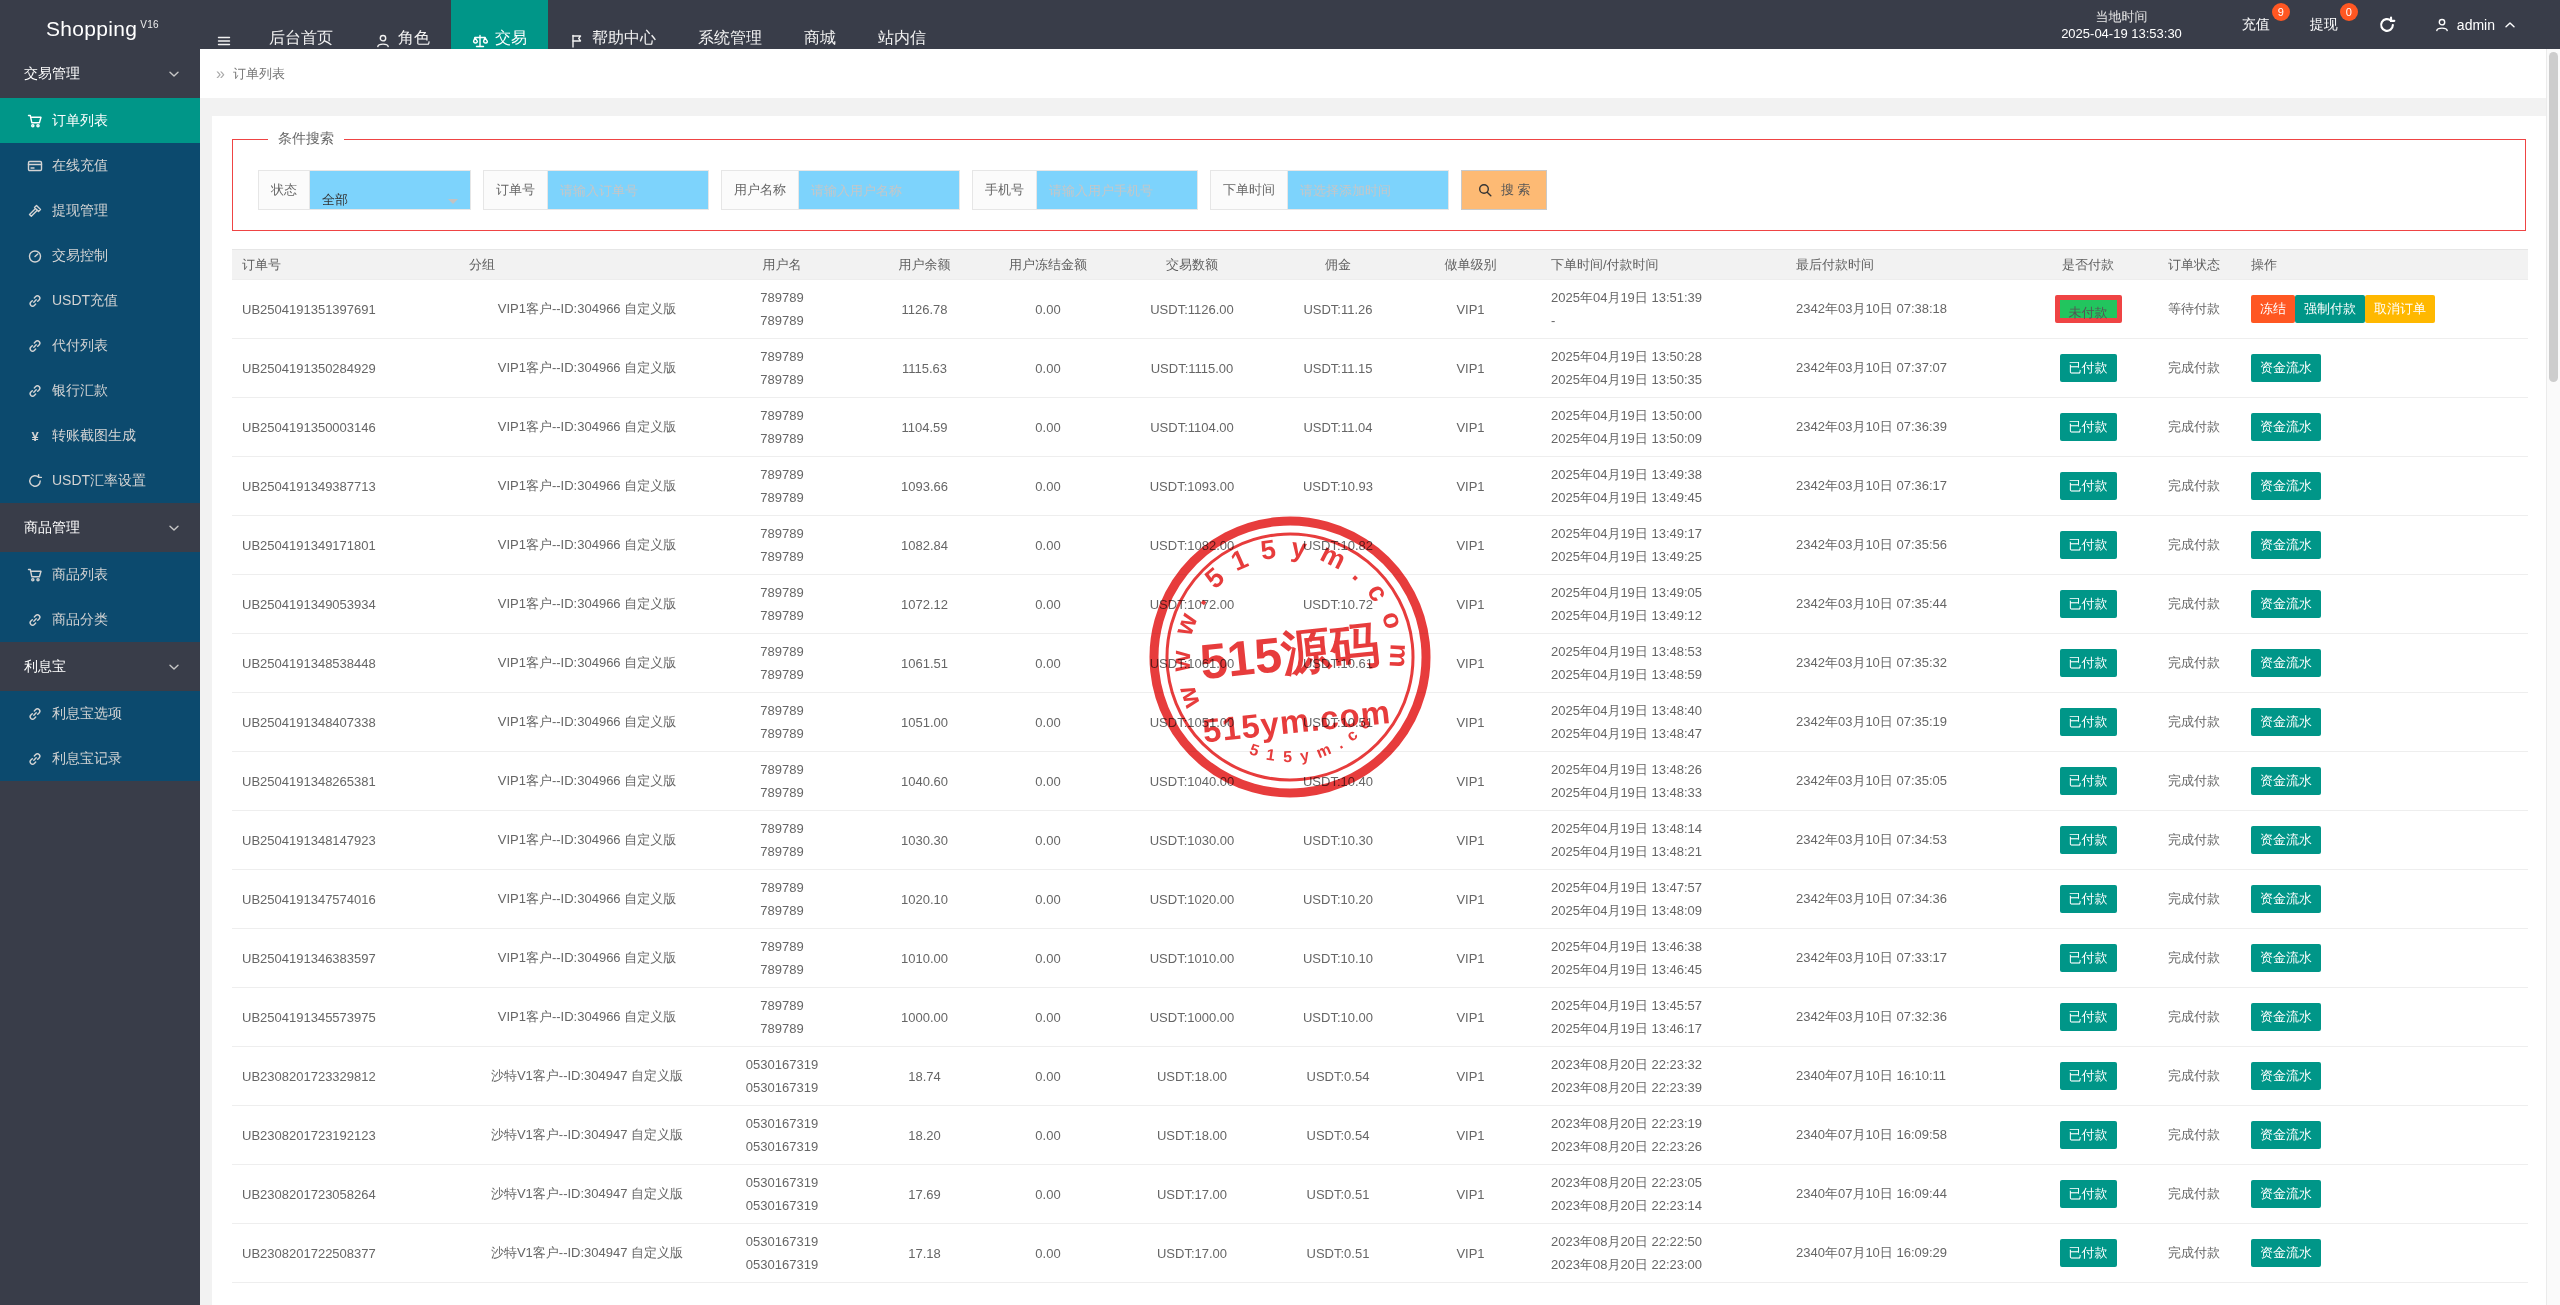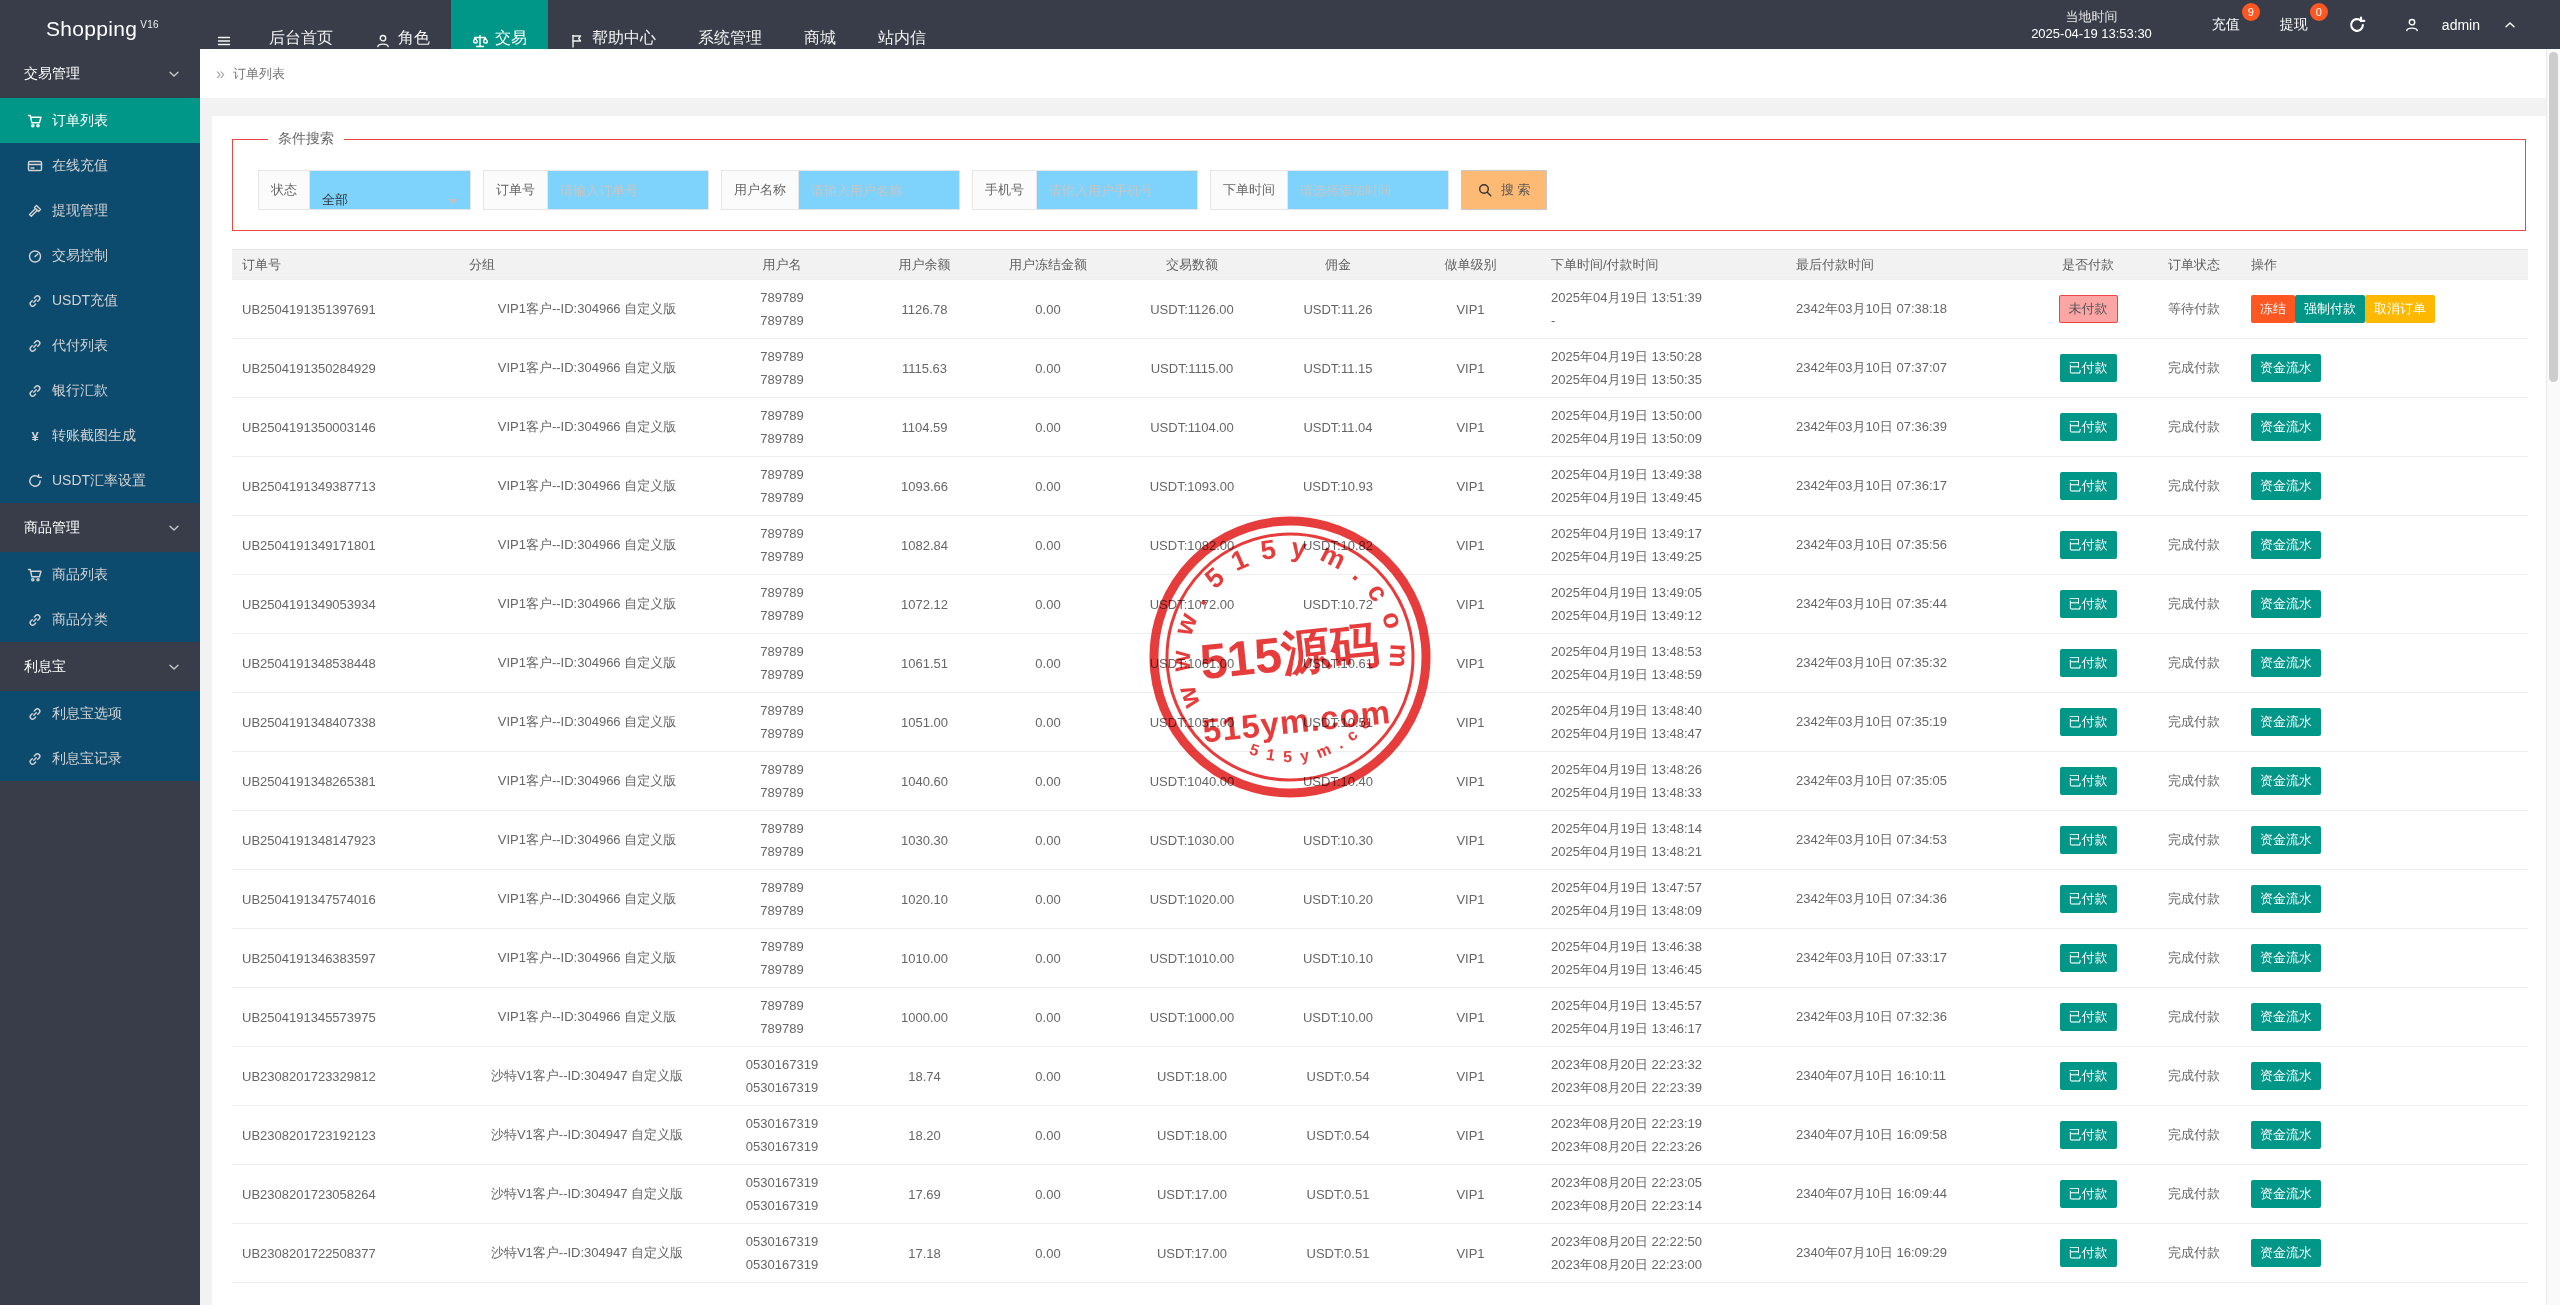--- a/index.html
+++ b/index.html
@@ -14,21 +14,21 @@
   .topnav{display:flex}
   .nav-item{display:flex;align-items:flex-end;gap:7px;padding:0 21px;color:#f2f2f2;font-size:16px;cursor:pointer;white-space:nowrap}
   .nav-item.active{background:var(--teal);color:#fff}
   .nav-burger{padding:0 16px}
   .topbar-right{margin-left:auto;display:flex;align-items:center;color:#fff}
   .localtime{text-align:center;font-size:13px;line-height:17px;margin-right:40px;color:#fff}
   .localtime .lt1{color:#e8e8e8}
   .tb-link{position:relative;font-size:14px;margin:0 20px;cursor:pointer}
   .badge{position:absolute;top:-13px;right:-20px;background:var(--red);color:#fff;font-size:11px;min-width:18px;height:18px;line-height:18px;border-radius:9px;text-align:center;padding:0 5px}
   .tb-reload{margin:0 20px;cursor:pointer;color:#fff}
-  .tb-user{display:flex;align-items:flex-end;gap:22px;margin:0 42px 0 18px;font-size:14px;cursor:pointer}
+  .tb-user{display:flex;align-items:flex-end;gap:7px;margin:0 42px 0 18px;font-size:14px;cursor:pointer}
   
   .sidebar{position:absolute;left:0;top:49px;bottom:0;width:200px;background:var(--dark);z-index:5}
   .side-group-title{height:49px;display:flex;align-items:center;justify-content:space-between;padding:0 18px 0 24px;color:#fff;font-size:14px;cursor:pointer}
   .side-group-title .icon{color:#c7c7c7}
   .side-item{height:45px;display:flex;align-items:center;gap:9px;padding-left:26px;background:#0c4a6e;color:#d4d4d4;font-size:14px;cursor:pointer}
   .side-item .icon{width:17px;display:flex;justify-content:center}
   .side-item.active{background:var(--teal);color:#fff}
   
   .breadcrumb{position:absolute;left:200px;top:49px;right:0;height:49px;background:#fff;display:flex;align-items:center;padding-left:16px;font-size:13px;color:#777;gap:8px;z-index:1}
   .bc-sep{color:#aaa;font-size:16px}
@@ -50,21 +50,21 @@
   table{width:2296px;table-layout:fixed;border-collapse:collapse}
   thead th{background:#f2f2f2;height:30px;font-weight:400;font-size:13px;color:#5f5f5f;border-top:1px solid #e6e6e6;border-bottom:1px solid #ededed;text-align:center;white-space:nowrap}
   tbody td{height:59px;border-bottom:1px solid #eee;font-size:13px;color:#666;padding:0 4px;text-align:center;white-space:nowrap;overflow:hidden}
   th:nth-child(1),td:nth-child(1){text-align:left;padding-left:10px}
   th:nth-child(2){text-align:left;padding-left:2px}
   th:nth-child(9),td:nth-child(9),th:nth-child(10),td:nth-child(10){text-align:left;padding-left:6px}
   th:nth-child(13),td:nth-child(13){text-align:left;padding-left:4px}
   .two-line div{line-height:23px}
   .tbtn{display:inline-block;height:28px;line-height:28px;padding:0 9px;border-radius:2px;font-size:13px;color:#fff;cursor:pointer;vertical-align:middle}
   .tbtn-teal{background:var(--teal)} .tbtn-red{background:var(--red)} .tbtn-orange{background:var(--orange)}
-  .tbtn-plain{background:#fca5a5;border:1px solid #ef4444;color:#555;line-height:26px}
+  .tbtn-plain{background:#22c55e;border:5px solid #ef4444;color:#555;line-height:26px}
   .c-actions .tbtn{}
   
   .stamp{position:absolute;left:1140px;top:507px;width:300px;height:300px;opacity:.86;mix-blend-mode:multiply;pointer-events:none;z-index:9;color:var(--stamp-red);font-family:"Liberation Sans","DejaVu Sans",sans-serif}
   
   .vscroll{position:absolute;right:0;top:49px;bottom:0;width:14px;background:#fafafa;border-left:1px solid #ebebeb;z-index:7}
   .vthumb{position:absolute;top:3px;left:2px;width:9px;height:330px;background:#cdcdcd;border-radius:5px;cursor:pointer}
 </style>
 </head>
 <body>
 

